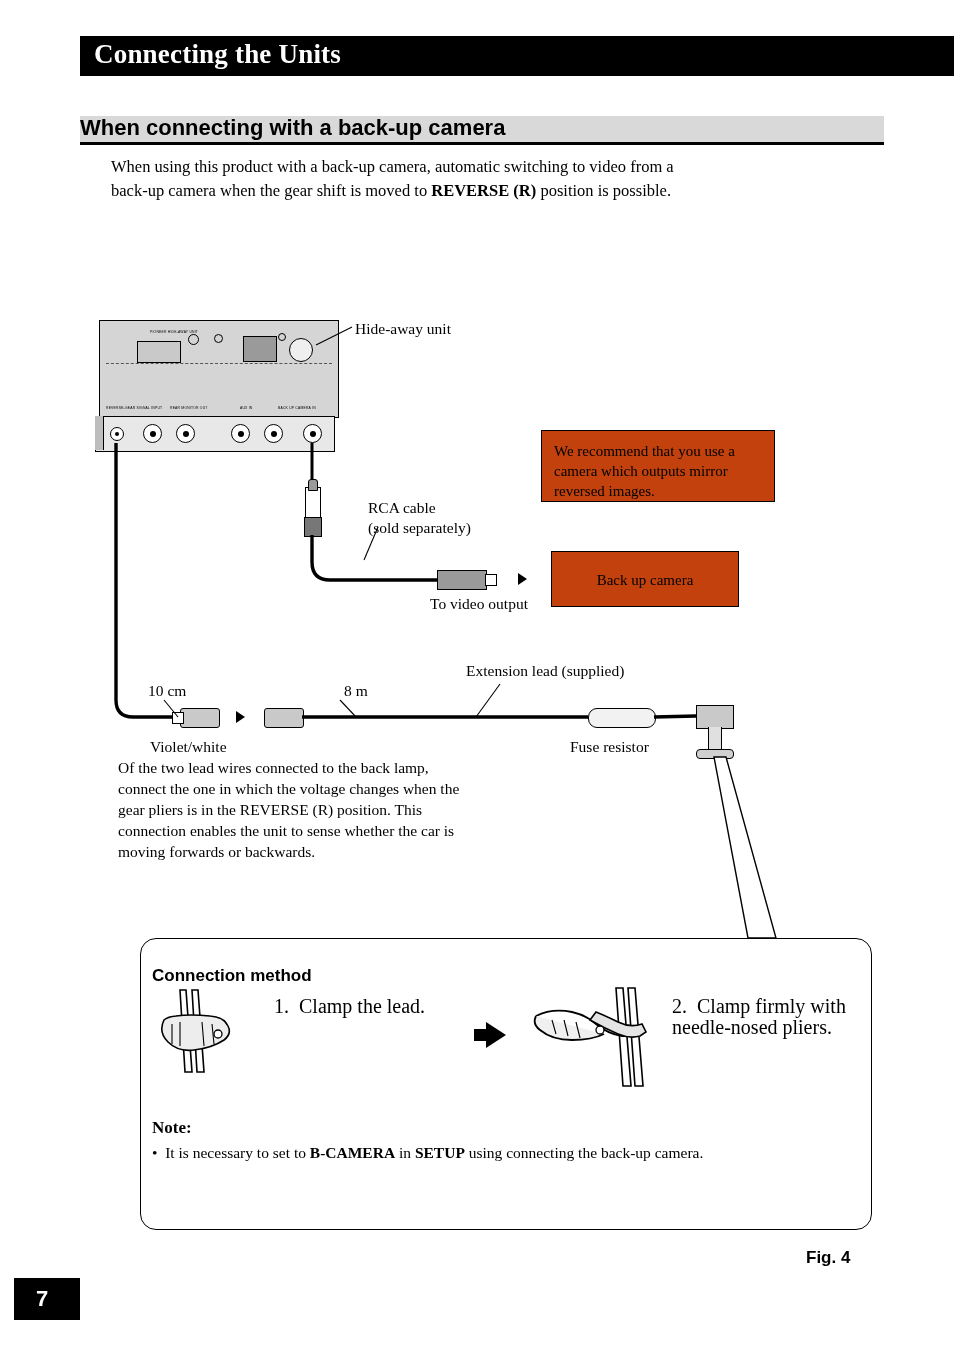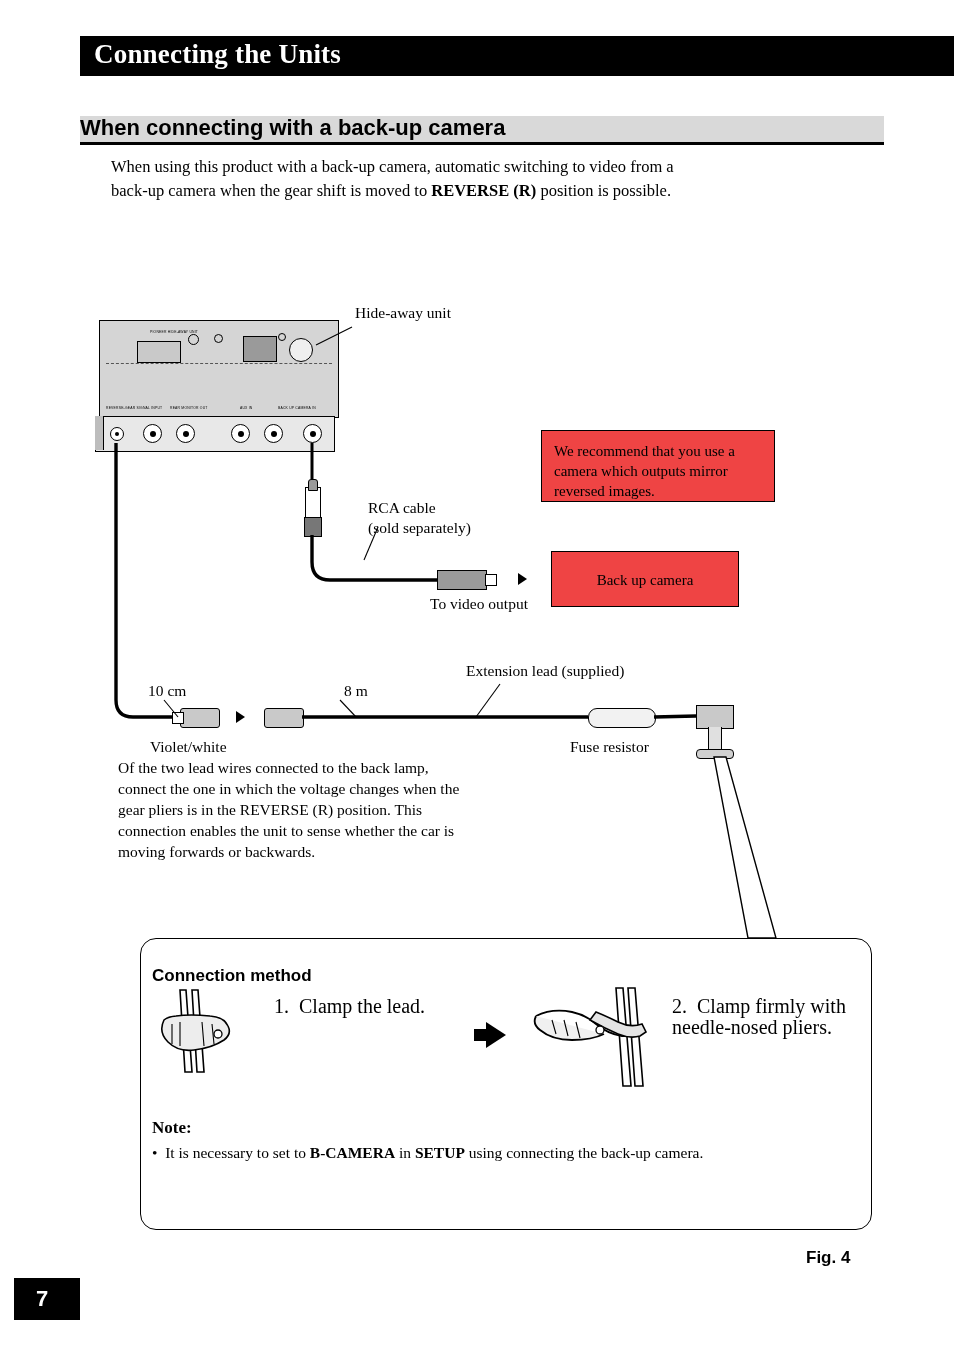--- a/index.html
+++ b/index.html
@@ -85,21 +85,21 @@
 
   .label {
     position: absolute;
     font-size: 15.5px;
     line-height: 20px;
     font-family: "Liberation Serif", serif;
   }
 
   .callout-box {
     position: absolute;
-    background: #ef4444;
+    background: #c2410c;
     border: 1px solid #000;
     font-size: 15px;
     line-height: 20px;
     padding: 10px 12px;
     box-sizing: border-box;
   }
 
   
   .unit-body {
     position: absolute;
@@ -311,21 +311,21 @@
   <div class="tiny-text" style="left:240px;top:406px;">AUX IN</div>
   <div class="tiny-text" style="left:278px;top:406px;">BACK UP CAMERA IN</div>
 
   <div class="jack small" style="left:110px;"></div>
   <div class="jack" style="left:143px;"></div>
   <div class="jack" style="left:176px;"></div>
   <div class="jack" style="left:231px;"></div>
   <div class="jack" style="left:264px;"></div>
   <div class="jack" style="left:303px;"></div>
 
-  <div class="label" style="left:355px;top:303px;">Hide-away unit</div>
+  <div class="label" style="left:355px;top:319px;">Hide-away unit</div>
 
   <div class="callout-box" style="left:541px;top:430px;width:234px;height:72px;">
     <span>We recommend that you use a camera which outputs mirror reversed images.</span>
   </div>
 
   <div class="conn-block white" style="left:305px;top:487px;width:14px;height:30px;"></div>
   <div class="conn-block dark" style="left:308px;top:479px;width:8px;height:10px;border-radius:3px 3px 0 0;"></div>
   <div class="conn-block" style="left:304px;top:517px;width:16px;height:18px;background:#777;"></div>
 
   <div class="label" style="left:368px;top:498px;">

